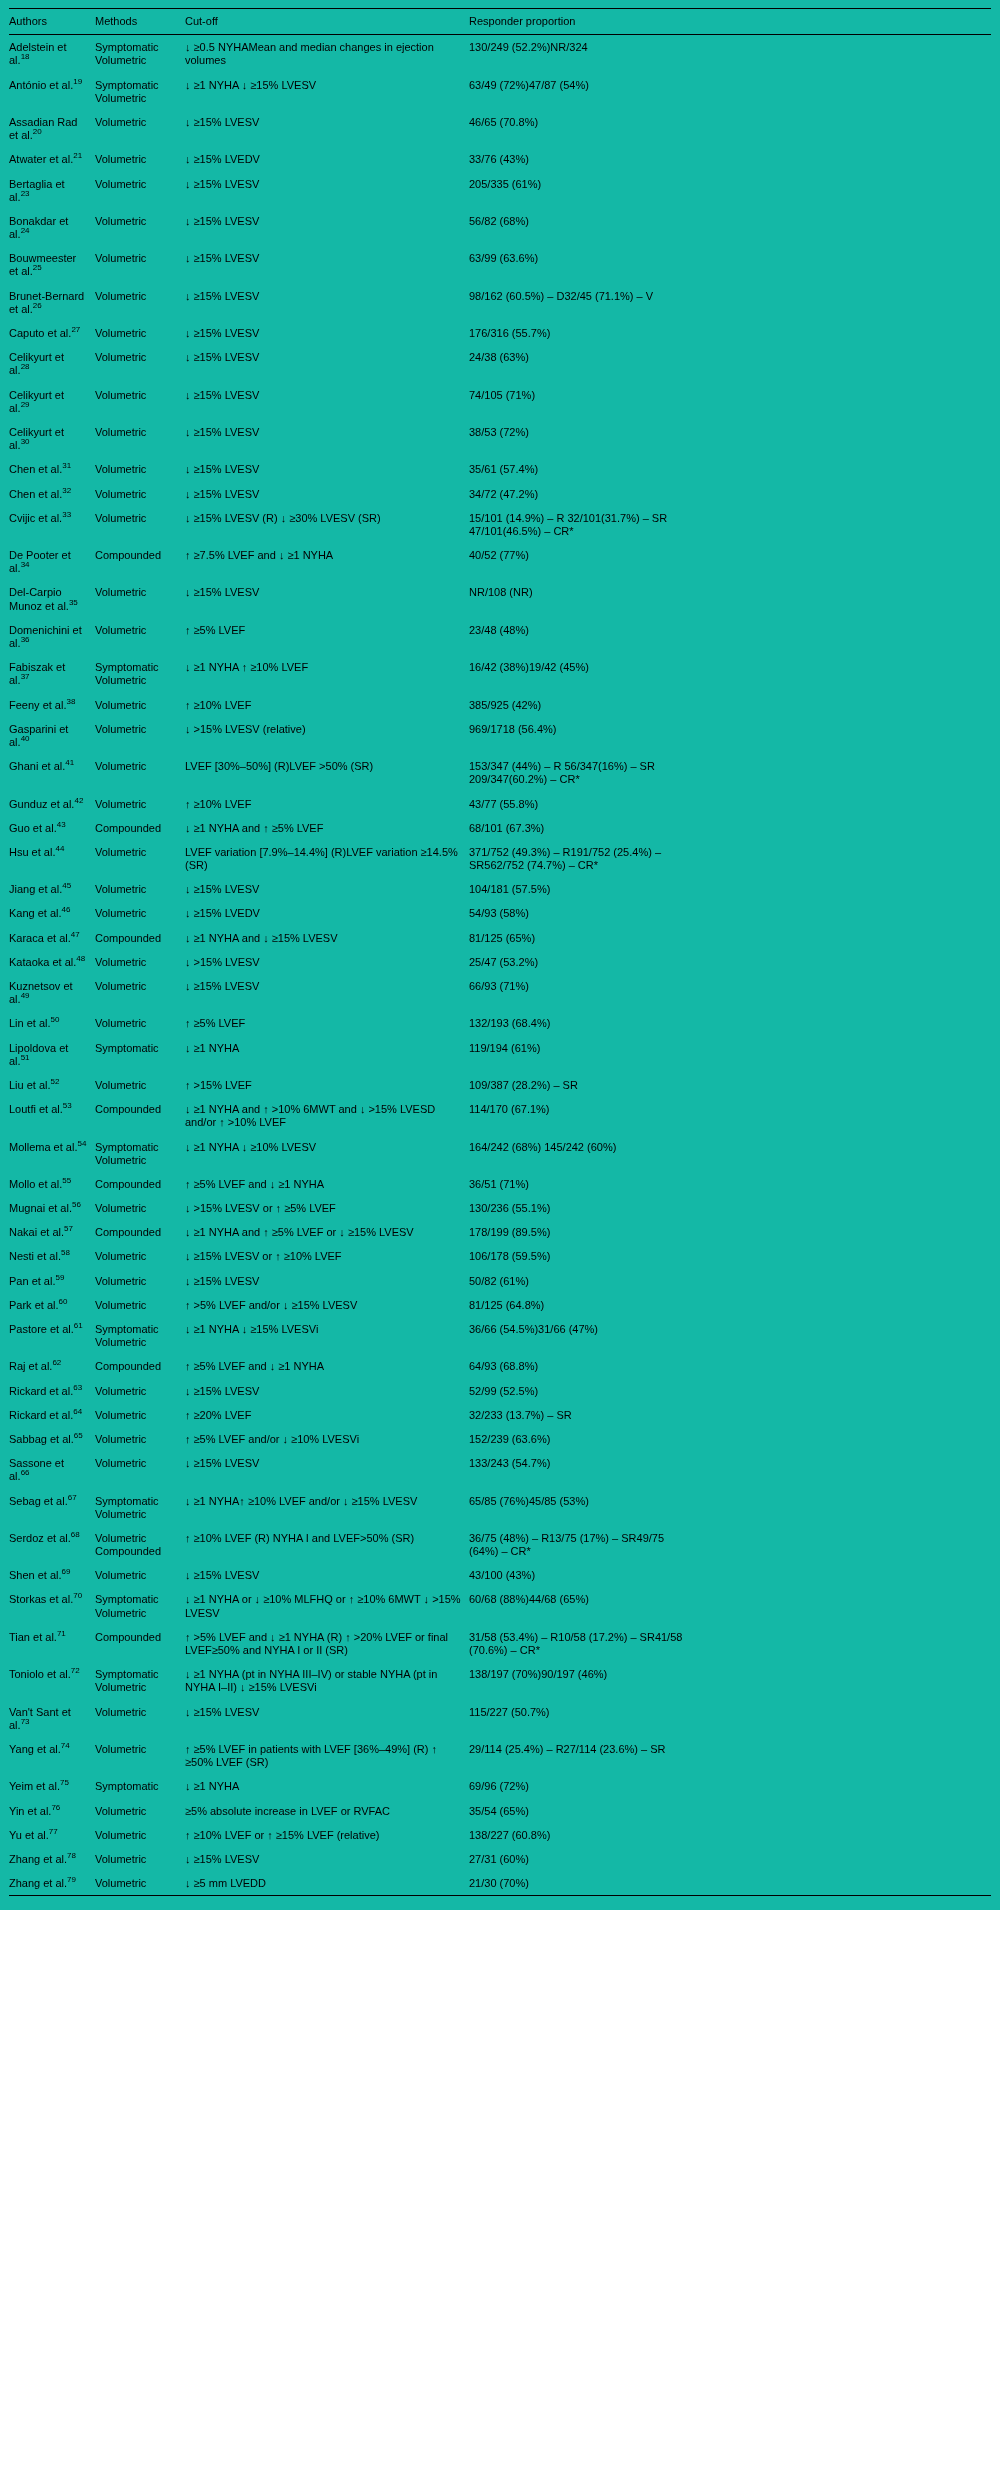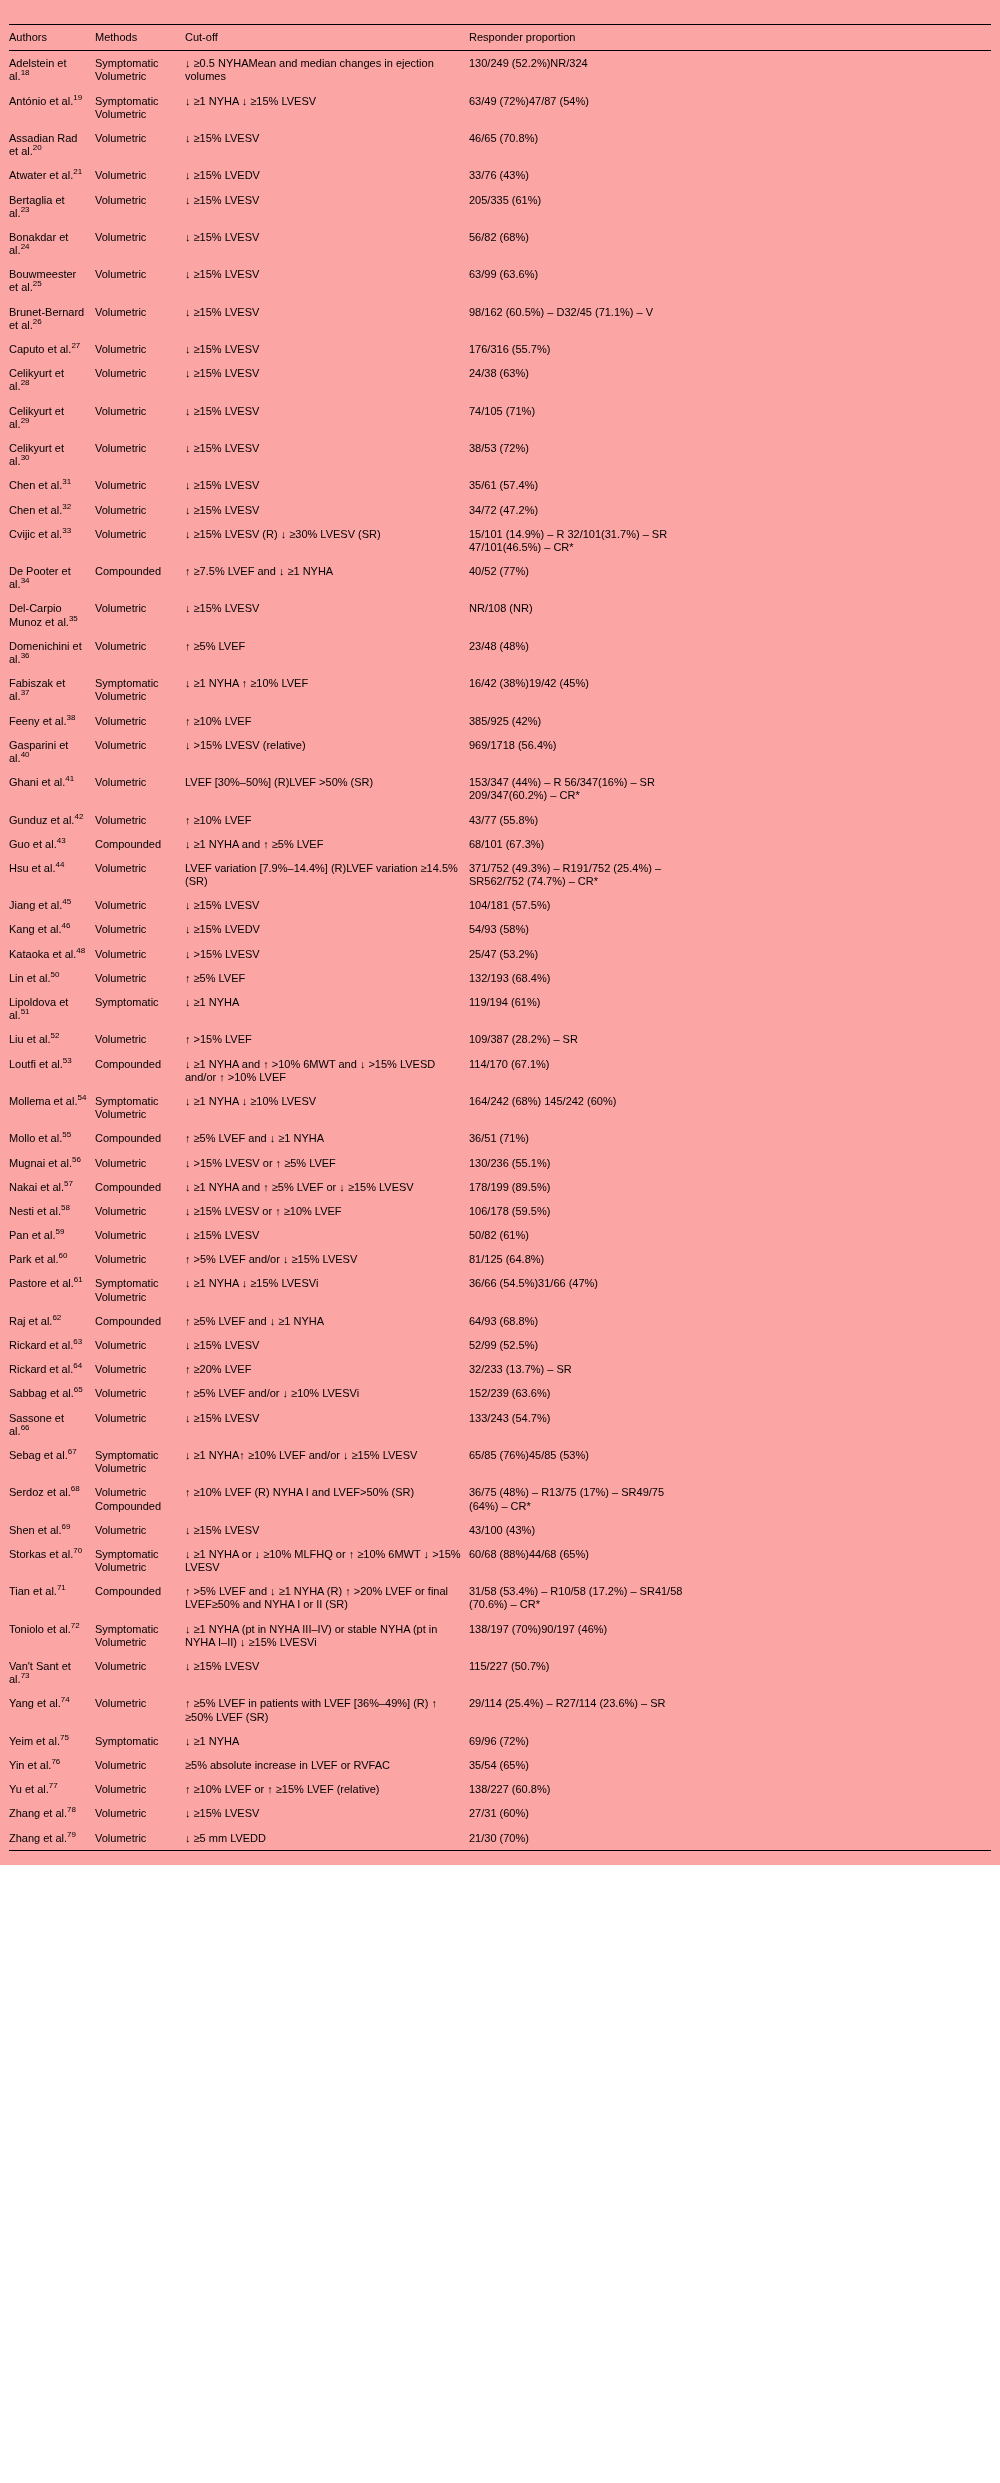--- a/index.html
+++ b/index.html
@@ -5,22 +5,22 @@
   html, body {
     margin: 0;
     padding: 0;
     background: #ffffff;
     color: #000000;
     font-family: "Liberation Sans", "DejaVu Sans", sans-serif;
   }
   .page {
     width: 1000px;
     box-sizing: border-box;
-    padding: 24px 9px 14px 9px;
-    background: #fca5a5;
+    padding: 8px 9px 14px 9px;
+    background: #14b8a6;
   }
   table.paper-table {
     width: 100%;
     border-collapse: collapse;
     table-layout: fixed;
     font-size: 11px;
     line-height: 1.2;
     border-top: 1.5px solid #000;
     border-bottom: 1.5px solid #000;
   }
@@ -308,30 +308,46 @@
 
   <tr>
     <td class="authors"><span>Kang et al.</span><sup class="ref">46</sup></td>
     <td class="methods">Volumetric</td>
     <td class="cutoff">↓ ≥15% LVEDV</td>
     <td class="responder">
             <div class="responder-inner">54/93 (58%)</div>
           </td>
   </tr>
 
+  <tr>
+    <td class="authors"><span>Karaca et al.</span><sup class="ref">47</sup></td>
+    <td class="methods">Compounded</td>
+    <td class="cutoff">↓ ≥1 NYHA and ↓ ≥15% LVESV</td>
+    <td class="responder">
+            <div class="responder-inner">81/125 (65%)</div>
+          </td>
+  </tr>
 
   <tr>
     <td class="authors"><span>Kataoka et al.</span><sup class="ref">48</sup></td>
     <td class="methods">Volumetric</td>
     <td class="cutoff">↓ &gt;15% LVESV</td>
     <td class="responder">
             <div class="responder-inner">25/47 (53.2%)</div>
           </td>
   </tr>
 
+  <tr>
+    <td class="authors"><span>Kuznetsov et al.</span><sup class="ref">49</sup></td>
+    <td class="methods">Volumetric</td>
+    <td class="cutoff">↓ ≥15% LVESV</td>
+    <td class="responder">
+            <div class="responder-inner">66/93 (71%)</div>
+          </td>
+  </tr>
 
   <tr>
     <td class="authors"><span>Lin et al.</span><sup class="ref">50</sup></td>
     <td class="methods">Volumetric</td>
     <td class="cutoff">↑ ≥5% LVEF</td>
     <td class="responder">
             <div class="responder-inner">132/193 (68.4%)</div>
           </td>
   </tr>
 

